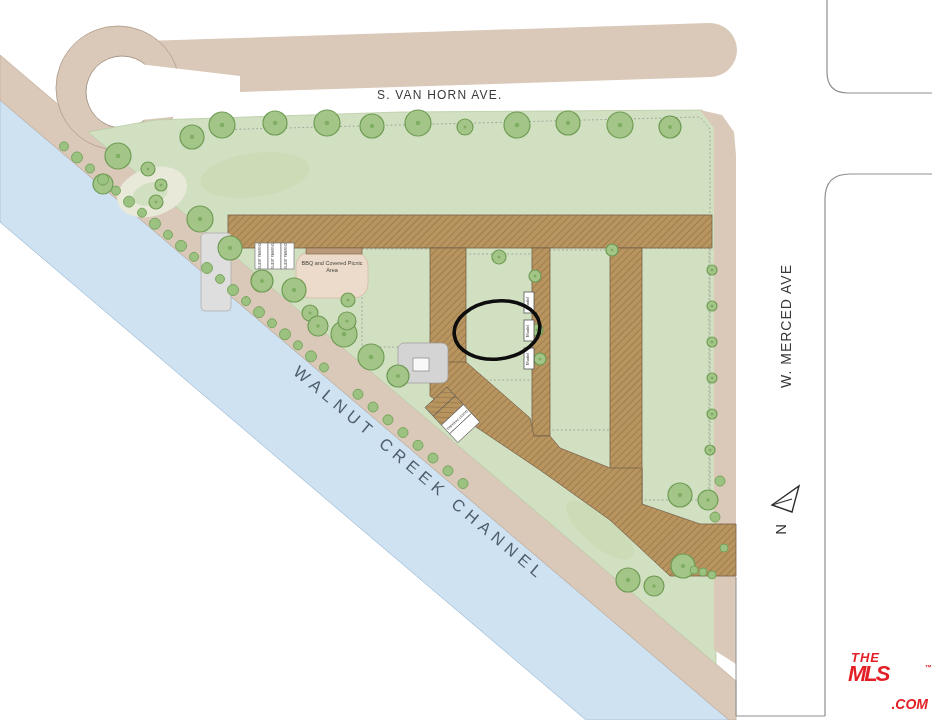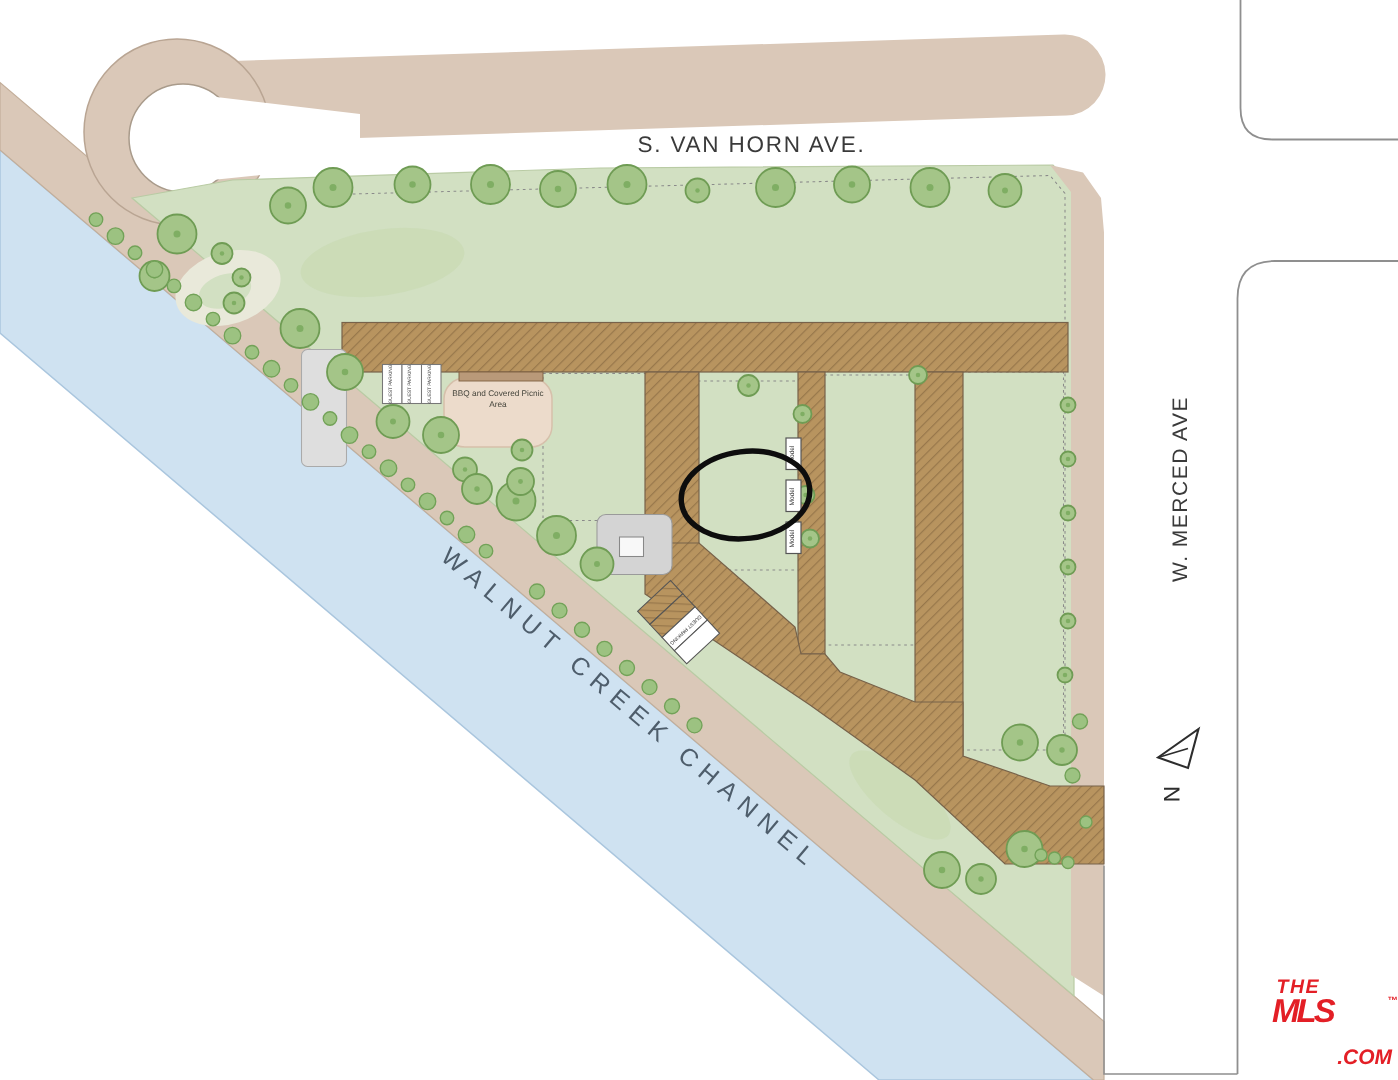--- a/index.html
+++ b/index.html
@@ -3,21 +3,21 @@
 <meta charset="utf-8">
 <style>
   html,body{margin:0;padding:0;background:#fff;}
   .canvas{position:relative;width:932px;height:720px;background:#fff;overflow:hidden;
           font-family:"Liberation Sans",sans-serif;}
   svg{position:absolute;left:0;top:0;}
   #bg{z-index:0;}
   #buildings{position:absolute;left:0;top:0;width:932px;height:720px;z-index:2;}
   #overlay{z-index:4;pointer-events:none;}
   .label{position:absolute;z-index:5;color:#3a3a3a;}
-  .street-top{left:377px;top:88px;width:200px;text-align:right;font-size:15px;letter-spacing:1.2px;}
+  .street-top{left:377px;top:88px;width:200px;text-align:left;font-size:12px;letter-spacing:1.2px;}
   .street-right{left:706px;top:318px;width:160px;text-align:center;font-size:14px;letter-spacing:1px;
                 transform:rotate(-90deg);}
   .channel{left:302px;top:362px;width:340px;font-size:16.5px;letter-spacing:5.5px;color:#4e5d6b;
            transform:rotate(40deg);transform-origin:left top;white-space:nowrap;}
   .bbq{left:299px;top:260px;width:66px;text-align:center;font-size:5.5px;line-height:1.25;color:#45453c;z-index:3;}
   .logo{position:absolute;left:848px;top:650px;width:80px;height:62px;z-index:6;color:#e31f26;font-style:italic;font-weight:900;}
   .logo-the{font-size:13px;letter-spacing:1px;margin-left:3px;}
   .logo-mls{font-size:22px;line-height:.82;letter-spacing:-2px;}
   .logo-com{position:absolute;right:0;bottom:0;font-size:14px;letter-spacing:0;}
   .logo-tm{position:absolute;right:-4px;top:14px;font-size:7px;font-style:normal;}

